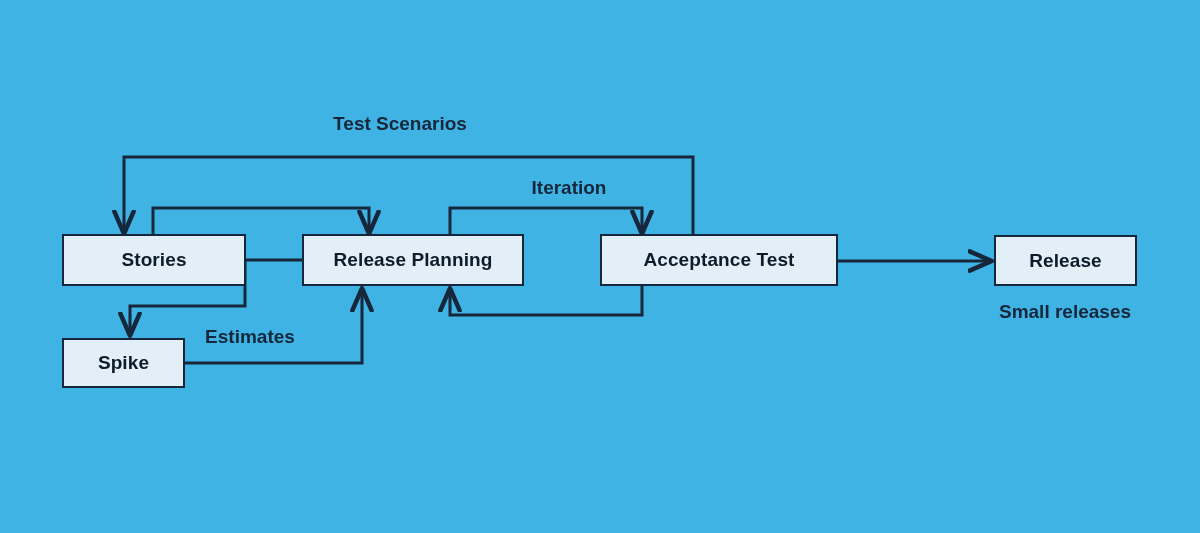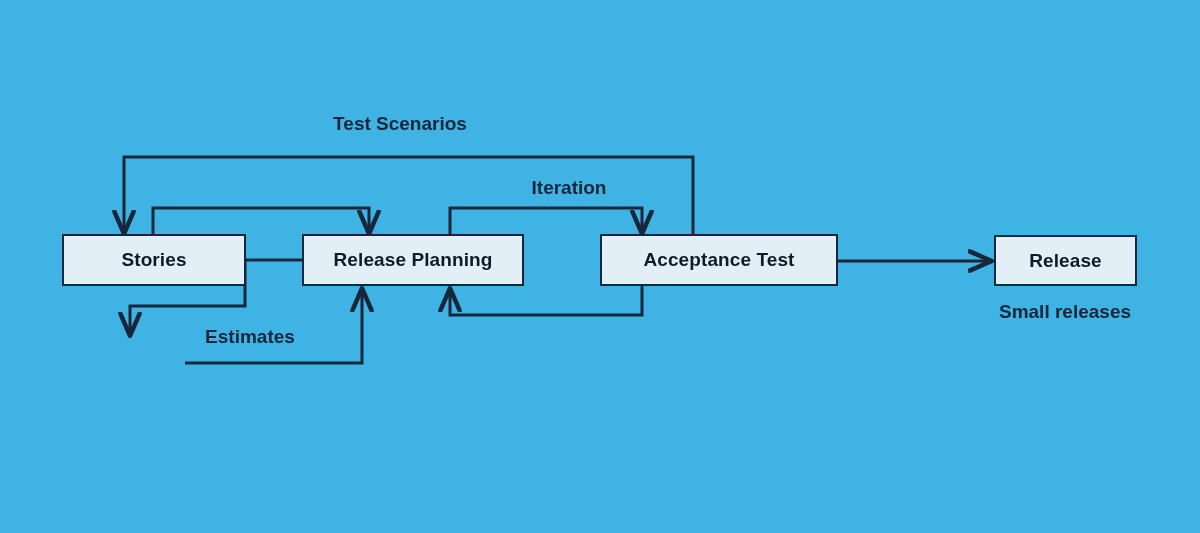--- a/index.html
+++ b/index.html
@@ -99,20 +99,23 @@
   </div>
 
   <div class="node-box" style="left:600px; top:234px; width:238px; height:52px;">
     <span>Acceptance Test</span>
   </div>
 
   <div class="node-box" style="left:994px; top:235px; width:143px; height:51px;">
     <span>Release</span>
   </div>
 
+  <div class="node-box" style="left:62px; top:338px; width:123px; height:50px;">
+    <span>Spike</span>
+  </div>
 
   <div class="edge-label" style="left:400px; top:124px; transform:translate(-50%,-50%);">Test Scenarios</div>
 
 
   <div class="edge-label" style="left:569px; top:188px; transform:translate(-50%,-50%);">Iteration</div>
 
   <div class="edge-label" style="left:250px; top:337px; transform:translate(-50%,-50%);">Estimates</div>
 
 
   <div class="caption-label" style="left:1065px; top:312px; transform:translate(-50%,-50%);">Small releases</div>

